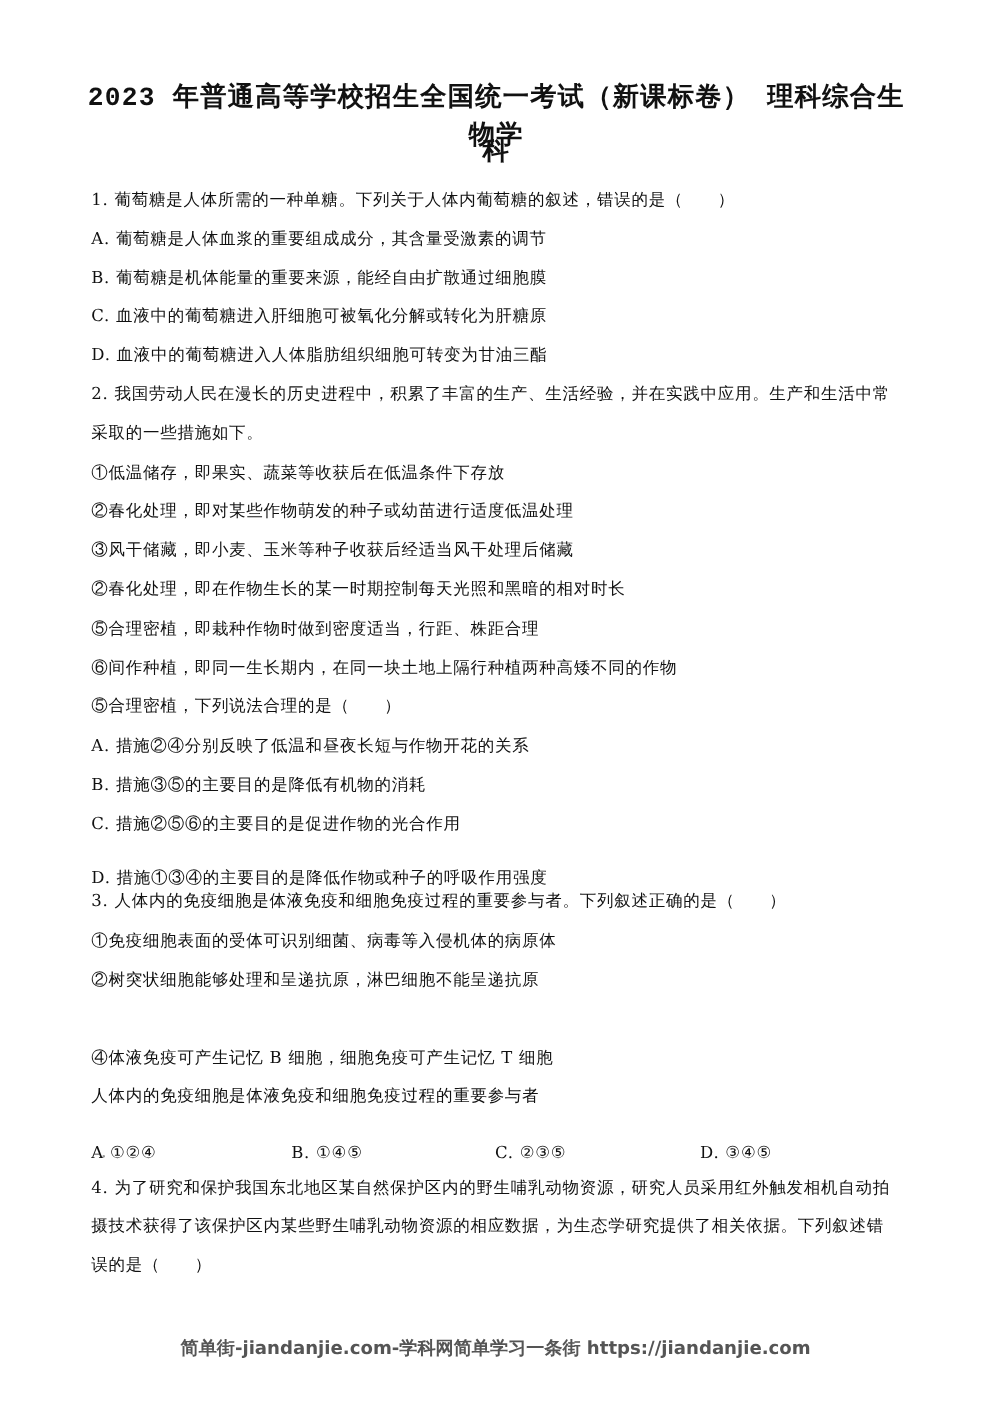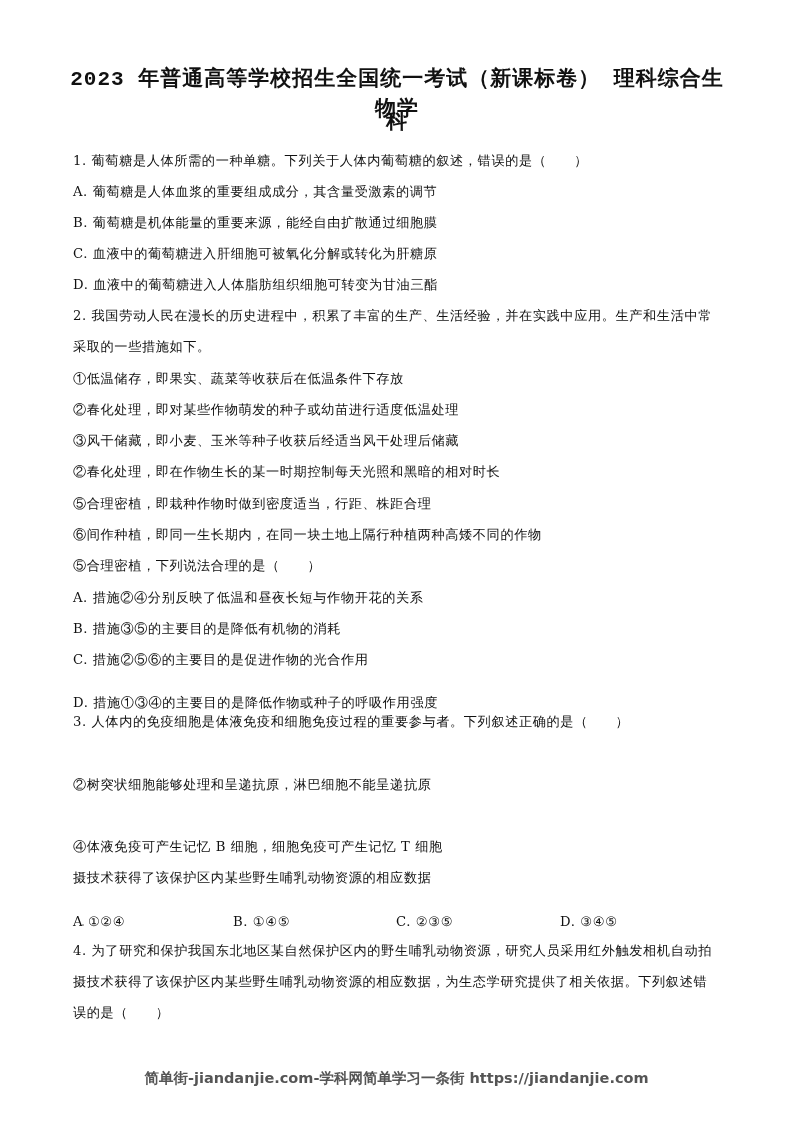--- a/index.html
+++ b/index.html
@@ -50,23 +50,24 @@
   <div class="line" style="top:463px">②春化处理，即在作物生长的某一时期控制每天光照和黑暗的相对时长</div>
   <div class="line" style="top:526px">⑥间作种植，即同一生长期内，在同一块土地上隔行种植两种高矮不同的作物</div>
   <div class="line" style="top:495px">⑤合理密植，即栽种作物时做到密度适当，行距、株距合理</div>
   <div class="line" style="top:557px">⑤合理密植，下列说法合理的是（　　）</div>
   <div class="line" style="top:589px">A. 措施②④分别反映了低温和昼夜长短与作物开花的关系</div>
   <div class="line" style="top:620px">B. 措施③⑤的主要目的是降低有机物的消耗</div>
   <div class="line" style="top:651px">C. 措施②⑤⑥的主要目的是促进作物的光合作用</div>
   <div class="line" style="top:694px">D. 措施①③④的主要目的是降低作物或种子的呼吸作用强度</div>
 
   <div class="line" style="top:713px">3. 人体内的免疫细胞是体液免疫和细胞免疫过程的重要参与者。下列叙述正确的是（　　）</div>
+  <div class="line" style="top:745px">①免疫细胞表面的受体可识别细菌、病毒等入侵机体的病原体</div>
   <div class="line" style="top:776px">②树突状细胞能够处理和呈递抗原，淋巴细胞不能呈递抗原</div>
   <div class="line" style="top:838px">④体液免疫可产生记忆 B 细胞，细胞免疫可产生记忆 T 细胞</div>
-  <div class="line" style="top:869px">摄技术获得了该保护区内某些野生哺乳动物资源的相应数据</div>
+  <div class="line" style="top:869px">人体内的免疫细胞是体液免疫和细胞免疫过程的重要参与者</div>
 
   <div class="opt-row">
     <span style="left:0px">A  ①②④</span>
     <span style="left:160px">B. ①④⑤</span>
     <span style="left:323px">C. ②③⑤</span>
     <span style="left:487px">D. ③④⑤</span>
   </div>
   <div class="dot"></div>
 
   <div class="line" style="top:942px">4. 为了研究和保护我国东北地区某自然保护区内的野生哺乳动物资源，研究人员采用红外触发相机自动拍</div>

